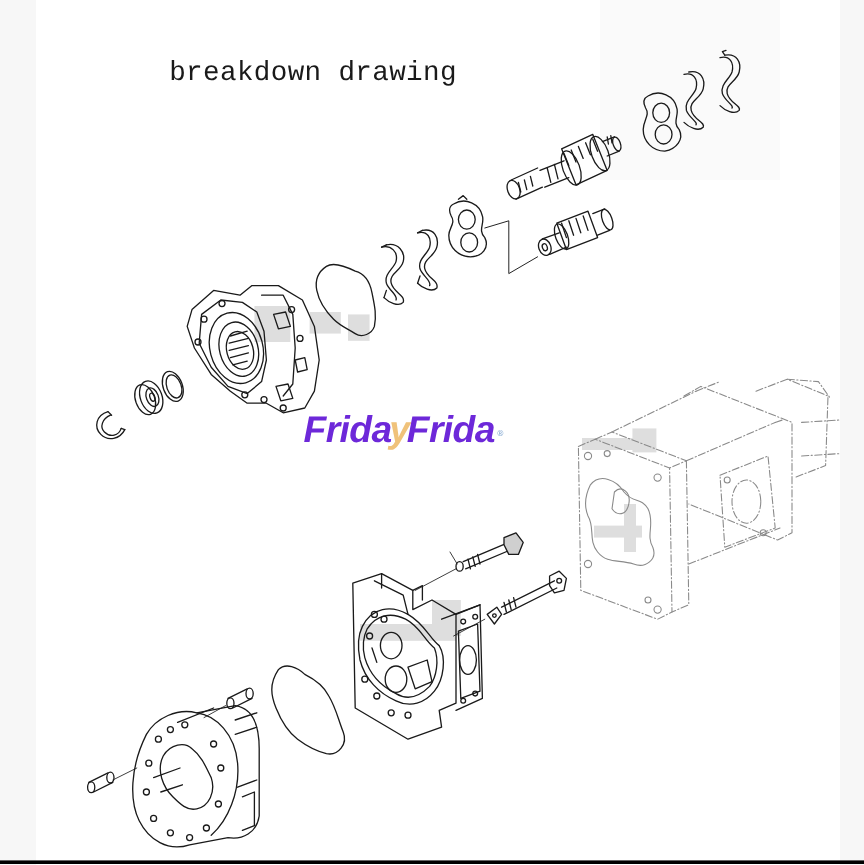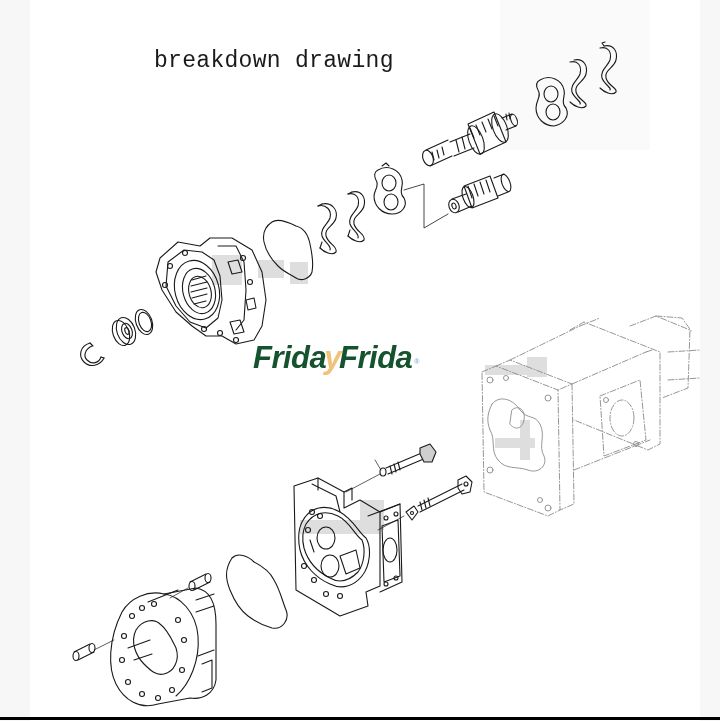--- a/index.html
+++ b/index.html
@@ -1,21 +1,21 @@
 <!DOCTYPE html>
 <html><head>
 <meta charset="utf-8">
 <style>
   html, body { margin: 0; padding: 0; background: #ffffff; }
   body { width: 720px; height: 721px; position: relative; overflow: hidden; font-family: "DejaVu Serif", serif; }
   .canvas { position: absolute; left: 0; top: 0; width: 720px; height: 721px; background: #ffffff; }
   .bg-block { position: absolute; background: #f7f7f7; }
-  .title { position: absolute; left: 154px; top: 48px; font-family: "Liberation Mono", "DejaVu Sans Mono", monospace; font-size: 23px; color: #1a1a1a; letter-spacing: 0.3px; white-space: nowrap; }
+  .title { position: absolute; left: 141px; top: 48px; font-family: "Liberation Mono", "DejaVu Sans Mono", monospace; font-size: 23px; color: #1a1a1a; letter-spacing: 0.3px; white-space: nowrap; }
   .logo { position: absolute; left: 253px; top: 340px; height: 36px; white-space: nowrap; font-family: "Liberation Sans", "DejaVu Sans", sans-serif; font-weight: bold; font-style: italic; font-size: 31px; line-height: 36px; letter-spacing: -0.5px; }
-  .logo .brand-a, .logo .brand-b { color: #14532d; text-align: center; }
+  .logo .brand-a, .logo .brand-b { color: #6d28d9; text-align: center; }
   .logo .brand-v { color: #f0c27a; display: inline-block; margin: 0 -2px; }
   .logo .reg { font-size: 7px; color: #8fb0d6; vertical-align: top; position: relative; top: 4px; margin-left: 2px; font-style: normal; }
   svg.art { position: absolute; left: 0; top: 0; }
   .bottom-rule { position: absolute; left: 0; top: 717px; width: 720px; height: 3px; background: #000000; }
 </style>
 </head>
 <body>
 
 <div class="canvas">
 

